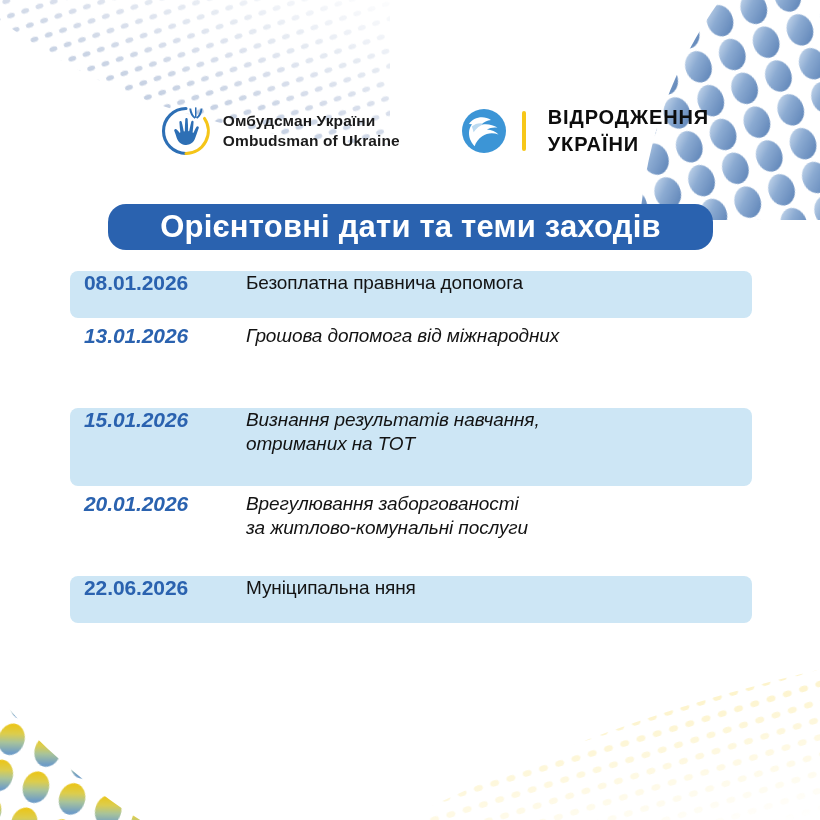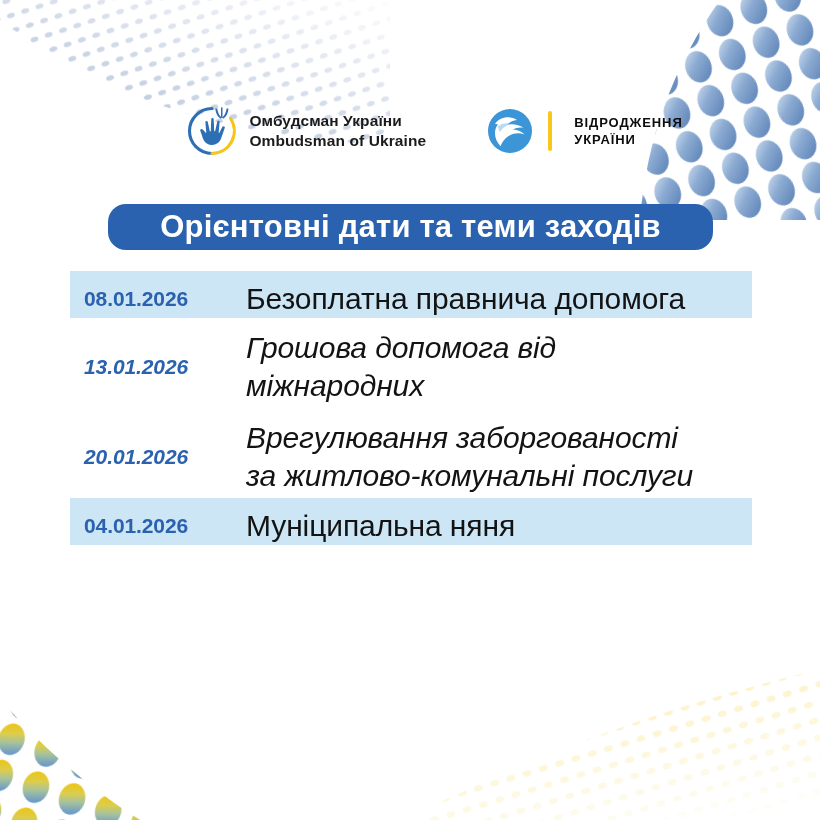--- a/index.html
+++ b/index.html
@@ -56,21 +56,21 @@
     white-space: nowrap;
   }
   .vid-divider {
     width: 4px;
     height: 40px;
     background: #F7C719;
     border-radius: 2px;
     margin: 0 12px 0 4px;
   }
   .vid-text {
-    font-size: 13px;
+    font-size: 20px;
     font-weight: 800;
     line-height: 1.33;
     color: #0d0d0d;
     letter-spacing: .9px;
     white-space: nowrap;
   }
 
   
   #title-banner {
     position: absolute;
@@ -97,41 +97,40 @@
   
   #schedule {
     position: absolute;
     left: 70px;
     top: 271px;
     width: 682px;
   }
   .row {
     position: relative;
     display: flex;
-    align-items: center;
-    border-radius: 0;
+    border-radius: 8px;
     box-sizing: border-box;
-    padding: 8px 12px 0 14px;
+    padding: 0 12px 0 14px;
   }
   .row.alt { background: #CDE6F5; }
   .row.plain { background: transparent; }
   .row.one-line { height: 47px; }
   .row.two-line { height: 78px; font-style: italic; }
   .row-date {
     flex: 0 0 162px;
     color: #2A62AF;
     font-size: 21px;
     font-weight: 700;
     letter-spacing: -.1px;
     white-space: nowrap;
   }
   .row-topic {
     flex: 1 1 auto;
     color: #131313;
-    font-size: 30px;
+    font-size: 19px;
     font-weight: 400;
     line-height: 1.26;
     letter-spacing: -.1px;
   }
   .row-topic .l2 { display: block; }
   .spacer-6 { height: 6px; }
 </style>
 </head>
 <body>
 
@@ -273,35 +272,42 @@
 
     <div class="row plain two-line">
       <div class="row-date">13.01.2026</div>
       <div class="row-topic">
         <span class="l1">Грошова допомога від міжнародних</span>
       </div>
     </div>
 
     <div class="spacer-6"></div>
 
+    <div class="row alt two-line">
+      <div class="row-date">15.01.2026</div>
+      <div class="row-topic">
+        <span class="l1">Визнання результатів навчання,</span>
+        <span class="l2">отриманих на ТОТ</span>
+      </div>
+    </div>
 
     <div class="spacer-6"></div>
 
     <div class="row plain two-line">
       <div class="row-date">20.01.2026</div>
       <div class="row-topic">
         <span class="l1">Врегулювання заборгованості</span>
         <span class="l2">за житлово-комунальні послуги</span>
       </div>
     </div>
 
     <div class="spacer-6"></div>
 
     <div class="row alt one-line">
-      <div class="row-date">04.01.2026</div>
+      <div class="row-date">22.06.2026</div>
       <div class="row-topic">
         <span class="l1">Муніципальна няня</span>
       </div>
     </div>
 
   </div>
 
 </div>
 
 </body></html>

